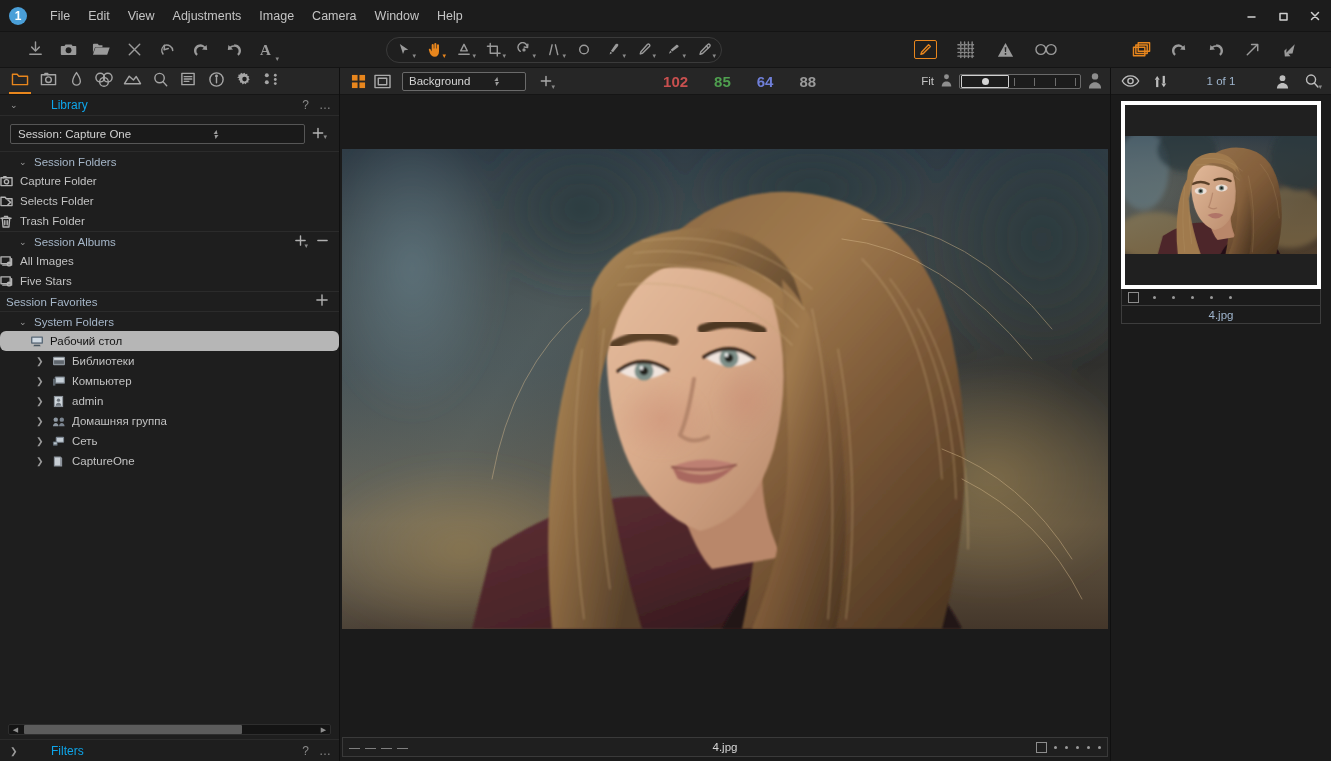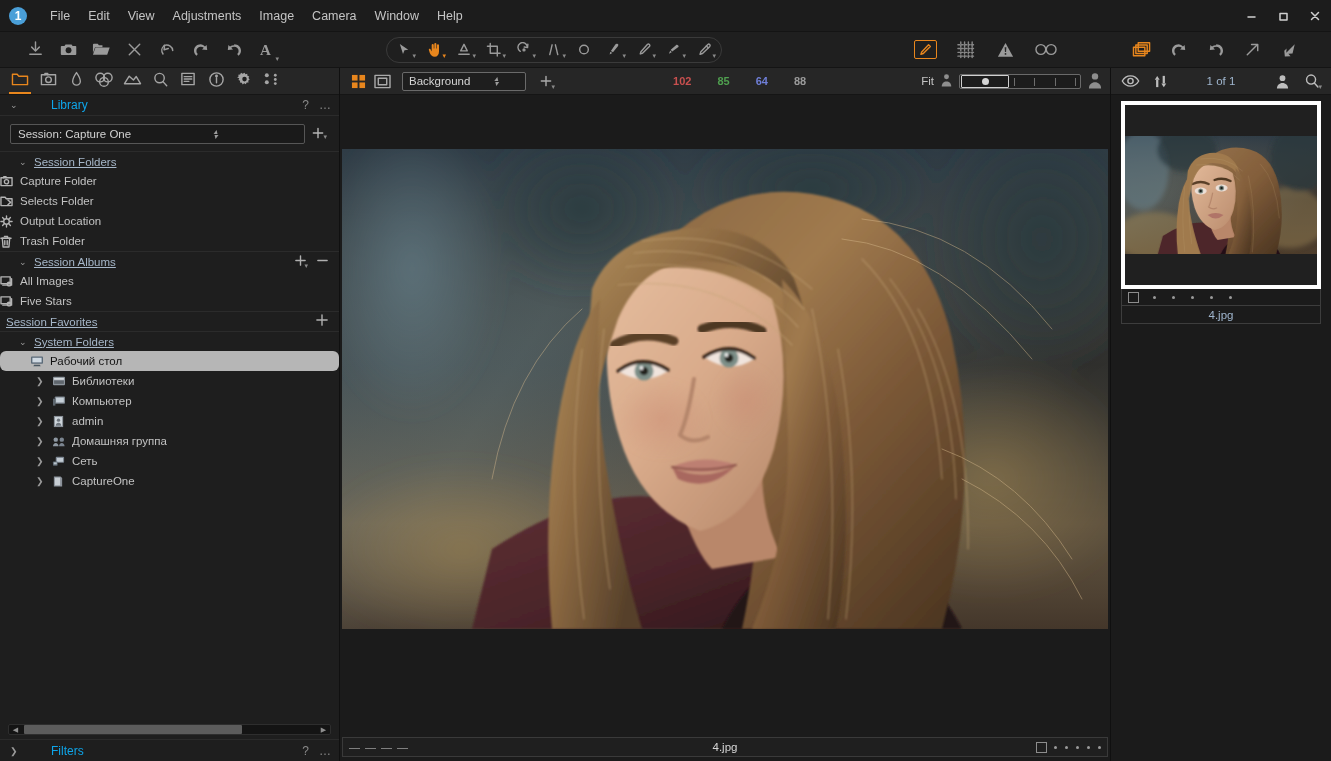--- a/index.html
+++ b/index.html
@@ -102,21 +102,21 @@
   .session-select span { flex: 1 1 auto; }
   .spin { display: flex; flex-direction: column; line-height: 5px; font-size: 8px; color: #9b9b9b; }
   .plus-btn { width: 26px; text-align: center; color: #b5b5b5; font-size: 15px; position: relative; }
   .plus-btn .caret { right: 4px; bottom: 3px; }
 
   .group-hdr {
     height: 20px; display: flex; align-items: center; padding: 0 10px 0 19px;
     border-top: 1px solid #2b2b2b; font-size: 11.5px; color: #a6b7c9;
   }
   .group-hdr .chev { width: 15px; }
-  .group-hdr .lbl { flex: 1 1 auto; text-decoration: underline; }
+  .group-hdr .lbl { flex: 1 1 auto; }
   .g-act { color: #b0b0b0; font-size: 14px; margin-left: 9px; position: relative; }
   .g-act .caret { right: -1px; bottom: 1px; }
 
   .tree-item {
     height: 20px; display: flex; align-items: center; 
     font-size: 11.5px; color: #c2c2c2;
   }
   .tree-item .ti-ico { width: 20px; display: flex; align-items: center; color: #b4b4b4; }
   .tree-item.sel { background: #b6b6b6; color: #111; }
   .tree-item .tw { width: 16px; font-size: 9px; color: #9a9a9a; }
@@ -142,21 +142,21 @@
     display: flex; align-items: center; padding: 0 6px; font-size: 11.5px;
   }
   .vt-btn { width: 24px; height: 22px; display: flex; align-items: center; justify-content: center; color: #aaa; }
   .vt-btn.on { color: #e8861d; }
   .bg-select {
     width: 124px; height: 19px; background: #1e1e1e; border: 1px solid #6a6a6a; border-radius: 2px;
     display: flex; align-items: center; padding: 0 3px 0 6px; margin-left: 8px;
     font-size: 11.5px; color: #d4d4d4;
   }
   .bg-select span { flex: 1 1 auto; }
-  .rgb { display: flex; gap: 26px; font-size: 11px; font-weight: bold; }
+  .rgb { display: flex; gap: 26px; font-size: 15px; font-weight: bold; }
   .fitlabel { font-size: 11.5px; color: #c3c3c3; margin-right: 7px; }
   .zoomslider {
     width: 122px; height: 15px; border: 1px solid #6a6a6a; border-radius: 2px;
     position: relative; background: #1c1c1c; display: flex; align-items: center;
   }
   .zs-knob {
     position: absolute; left: 1px; top: 0; width: 48px; height: 13px;
     border: 1px solid #cfcfcf; border-radius: 1px; display: flex; align-items: center; justify-content: center;
   }
   .zs-knob i { width: 7px; height: 7px; background: #d4d4d4; border-radius: 50%; display: block; }
@@ -547,29 +547,20 @@
         <span>Capture Folder</span>
       </div>
       <div class="tree-item">
         <span class="ti-ico">
           <svg width="13" height="12" viewBox="0 0 14 13">
               <path d="M1 11.5v-9h4.5l1.3 1.6H13v7.4z"></path>
               <path d="M8.5 5.5l3 2.5-3 2.5"></path>
             </svg>
         </span>
         <span>Selects Folder</span>
-      </div>
-      <div class="tree-item">
-        <span class="ti-ico">
-          <svg width="13" height="13" viewBox="0 0 14 14">
-              <circle cx="7" cy="7" r="3"></circle>
-              <path d="M7 1v2M7 11v2M1 7h2M11 7h2M2.8 2.8l1.4 1.4M9.8 9.8l1.4 1.4M11.2 2.8L9.8 4.2M4.2 9.8L2.8 11.2"></path>
-            </svg>
-        </span>
-        <span>Output Location</span>
       </div>
       <div class="tree-item">
         <span class="ti-ico">
           <svg width="12" height="13" viewBox="0 0 13 14">
               <path d="M2.5 3.5h8l-.8 9.5h-6.4z"></path>
               <path d="M1 3.5h11"></path>
               <path d="M4.8 1.5h3.4v2"></path>
               <path d="M5.2 6v4.5M7.8 6v4.5"></path>
             </svg>
         </span>

